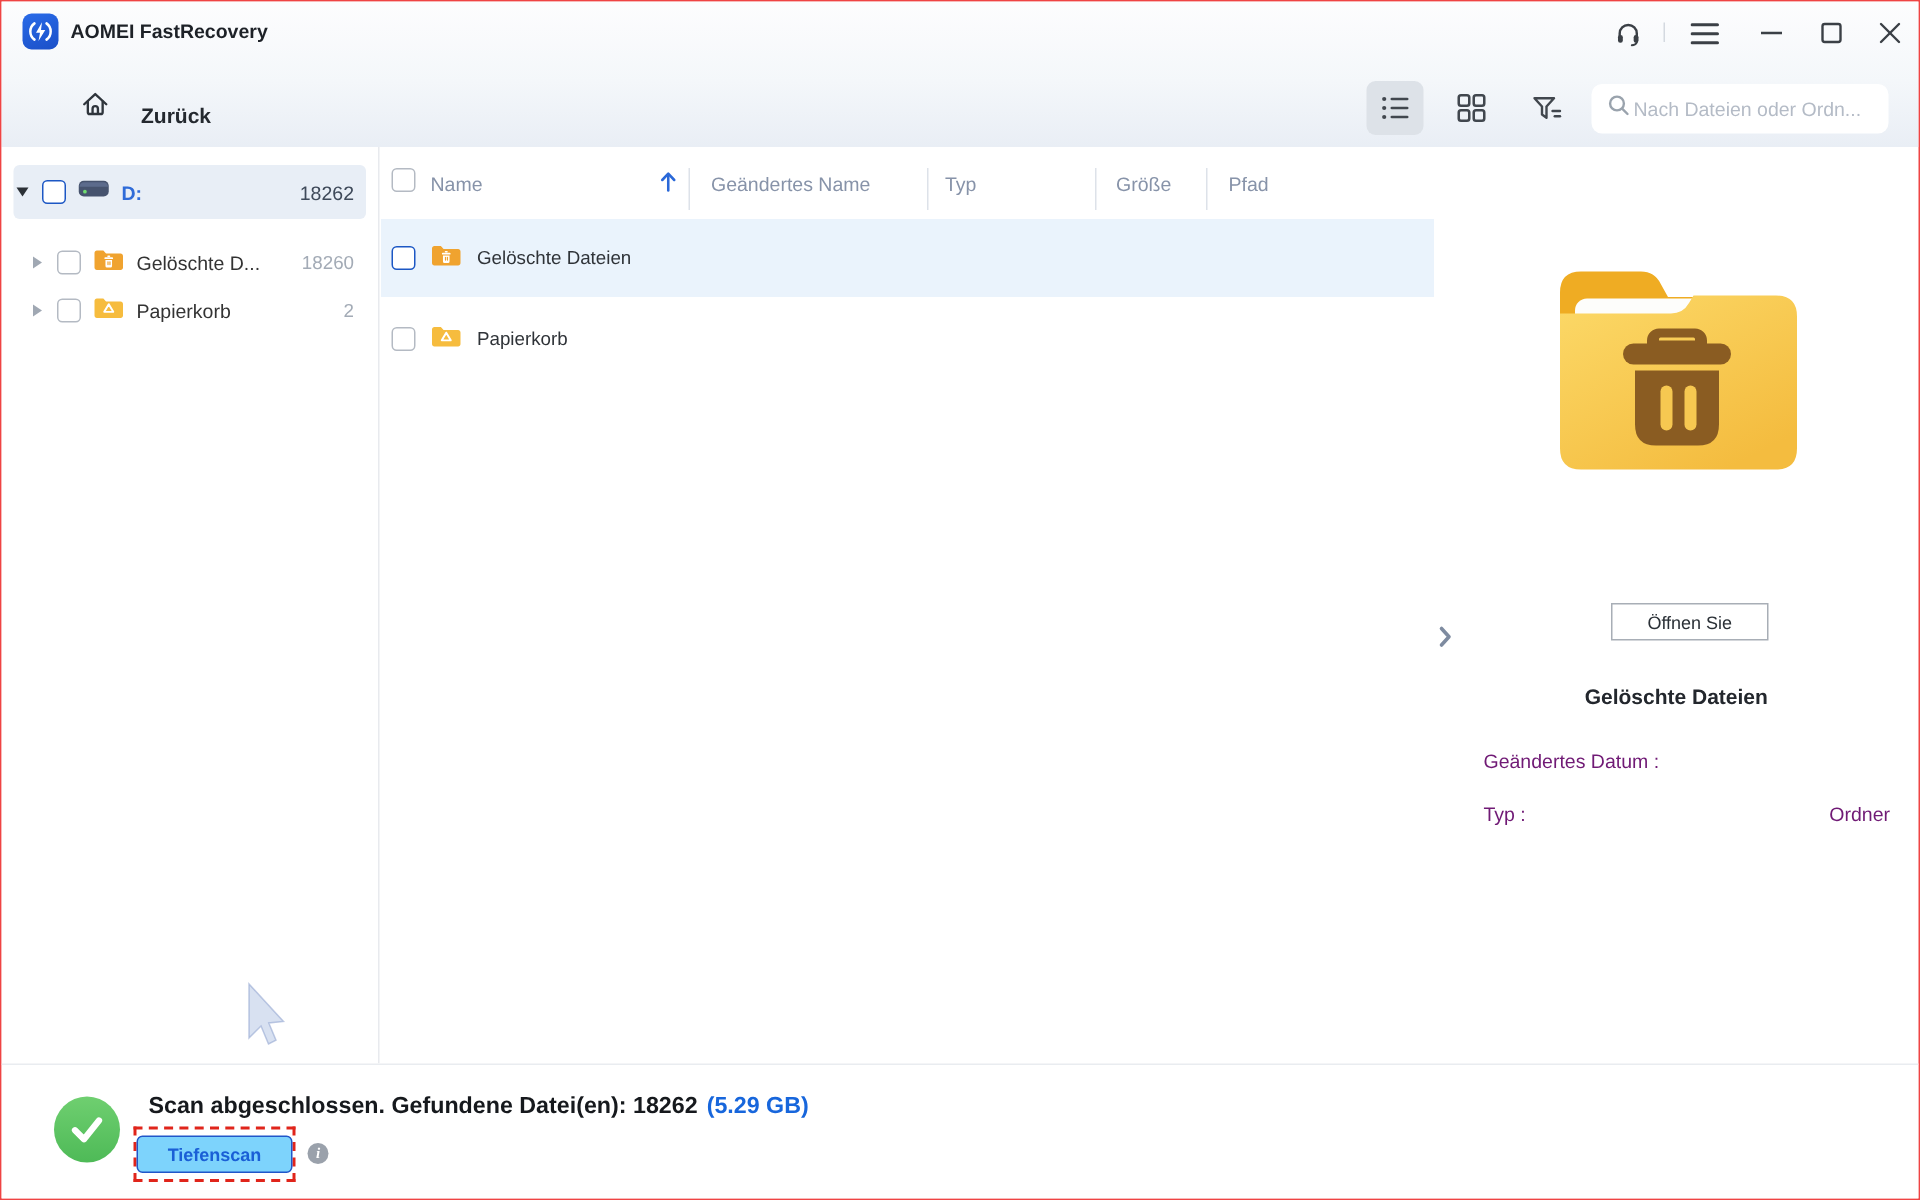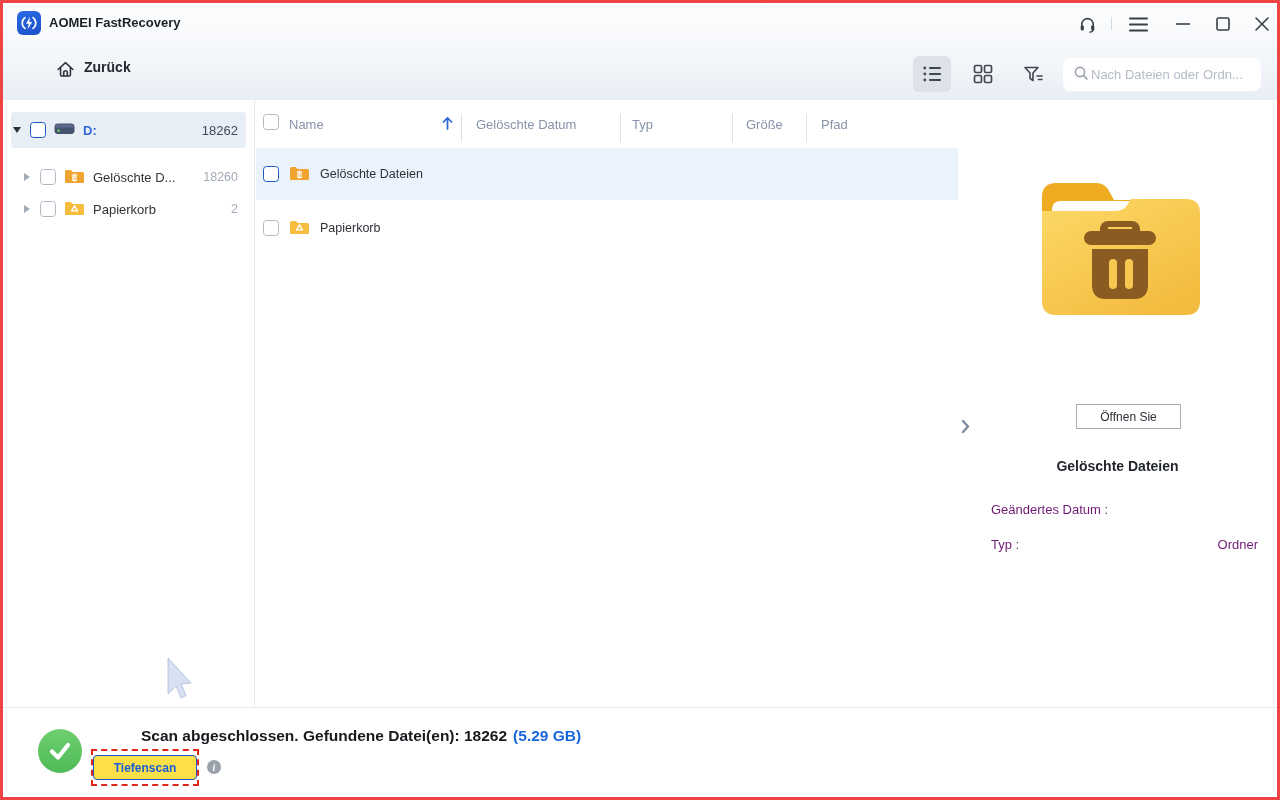--- a/index.html
+++ b/index.html
@@ -1,38 +1,38 @@
 <!DOCTYPE html>
 <html><head>
 <meta charset="utf-8">
 <style>
   * { margin:0; padding:0; box-sizing:border-box; }
   html,body { width:1280px; height:800px; }
   body { font-family:"Liberation Sans", sans-serif; background:#fff; }
 
-  #window { position:relative; width:1280px; height:800px; border:3px solid #ef4444; background:#fff; overflow:hidden; }
+  #window { position:relative; width:1280px; height:800px; border:1px solid #ef4444; background:#fff; overflow:hidden; }
 
   
   .topbar { position:absolute; left:0; top:0; right:0; height:97px;
             background:linear-gradient(180deg,#fdfdfe 0%,#f4f7fa 55%,#e9eef5 100%); }
 
   .app-logo { position:absolute; left:14px; top:8px; width:24px; height:24px; border-radius:6px;
               background:linear-gradient(160deg,#2a6be8,#1b50c8); display:flex; align-items:center; justify-content:center; }
   .app-title { position:absolute; left:46px; top:0; height:40px; line-height:40px;
                font-size:13px; font-weight:bold; color:#1d2127; }
 
   .tb-icon { position:absolute; top:10px; width:22px; height:22px; display:flex; align-items:center; justify-content:center; cursor:pointer; }
   .headset { left:1073px; }
   .tb-divider { position:absolute; left:1108px; top:14px; width:1px; height:13px; background:#d4d9e0; }
   .hamburger { left:1124px; }
   .win-min { left:1169px; }
   .win-max { left:1209px; }
   .win-close { left:1248px; }
 
-  .back-btn { position:absolute; left:52px; top:56px; height:28px; display:flex; align-items:flex-start; gap:8px; cursor:pointer; }
+  .back-btn { position:absolute; left:52px; top:56px; height:28px; display:flex; align-items:flex-end; gap:20px; cursor:pointer; }
   .back-label { font-size:14px; font-weight:bold; color:#24292f; }
 
   .view-btn { position:absolute; top:53px; width:38px; height:36px; border-radius:6px; display:flex; align-items:center; justify-content:center; cursor:pointer; }
   .view-list { left:910px; background:#dde2e8; }
   .view-grid { left:961px; }
   .filter-btn { left:1011px; }
 
   .search-box { position:absolute; left:1060px; top:55px; width:198px; height:33px; background:#fff; border-radius:7px;
                 display:flex; align-items:center; padding:0 10px; }
   .search-box input { border:none; outline:none; flex:1; font-size:13px; color:#444; background:transparent;
@@ -70,24 +70,24 @@
               border-radius:0; font-size:12px; color:#2b3137; display:flex; align-items:center; justify-content:center; cursor:pointer; }
   .detail-title { position:absolute; left:0; top:358px; width:100%; text-align:center; font-size:14px; font-weight:bold; color:#23272d; }
   .field { position:absolute; left:32px; right:18px; font-size:13px; color:#701a75; display:flex; justify-content:space-between; }
   .field-1 { top:402px; }
   .field-2 { top:437px; }
 
   
   .statusbar { position:absolute; left:0; bottom:0; width:100%; height:90px; background:#fff; border-top:1px solid #e9ecf0; }
   .ok-circle { position:absolute; left:35px; top:21px; width:44px; height:44px; border-radius:50%;
                background:linear-gradient(180deg,#6fcf70,#4eba57); display:flex; align-items:center; justify-content:center; }
-  .scan-line { position:absolute; left:98px; top:19px; font-size:15.5px; font-weight:bold; color:#16191d;margin-left:40px; }
+  .scan-line { position:absolute; left:98px; top:19px; font-size:15.5px; font-weight:bold; color:#16191d; }
   .scan-size { color:#1766dc; margin-left:6px; }
   .deep-wrap { position:absolute; left:88px; top:41px; width:108px; height:37px; border:2px dashed #e0251b; display:flex; align-items:center; justify-content:center; }
-  .deep-btn { width:109px; height:25px; background:#fde047; border:1px solid #2056c9; border-radius:4px; color:#1a5fd6;
+  .deep-btn { width:109px; height:25px; background:#7dd3fc; border:1px solid #2056c9; border-radius:4px; color:#1a5fd6;
               font-size:12px; font-weight:bold; display:flex; align-items:center; justify-content:center; cursor:pointer;
               font-family:"Liberation Sans", sans-serif; }
   .info-dot { position:absolute; left:204px; top:52px; width:14px; height:14px; border-radius:50%; background:#9aa1ab;
               color:#fff; font-size:10px; font-weight:bold; display:flex; align-items:center; justify-content:center;
               font-family:"Liberation Serif", serif; font-style:italic; }
   .hint-text { position:absolute; left:225px; top:52px; font-size:13.5px; color:#3c4249; }
   .restore-btn { position:absolute; left:1070px; top:18px; width:177px; height:50px; border:none; border-radius:8px;
                  background:#caced4; color:#fff; font-size:17px; font-weight:bold; cursor:default;
                  font-family:"Liberation Sans", sans-serif; }
 
@@ -250,21 +250,21 @@
     <div class="flhead">
       <span class="cbx" style="position:absolute;left:7px;top:11px;"></span>
       <span class="col-label" style="left:33px;">Name</span>
       <span style="position:absolute;left:186px;top:13px;">
         <svg width="11" height="14" viewBox="0 0 11 14">
           <line x1="5.5" y1="13" x2="5.5" y2="2.5" stroke="#2a68d8" stroke-width="1.7" stroke-linecap="round"></line>
           <polyline points="1.5,6 5.5,1.8 9.5,6" fill="none" stroke="#2a68d8" stroke-width="1.7" stroke-linecap="round" stroke-linejoin="round"></polyline>
         </svg>
       </span>
       <span class="col-div" style="left:205px;"></span>
-      <span class="col-label" style="left:220px;">Gelöschte Datum</span>
+      <span class="col-label" style="left:220px;">Geändertes Name</span>
       <span class="col-div" style="left:364px;"></span>
       <span class="col-label" style="left:376px;">Typ</span>
       <span class="col-div" style="left:476px;"></span>
       <span class="col-label" style="left:490px;">Größe</span>
       <span class="col-div" style="left:550px;"></span>
       <span class="col-label" style="left:565px;">Pfad</span>
     </div>
 
     <div class="frow selected" style="top:48px;">
       <span class="cbx blue" style="margin-left:7px;"></span>

